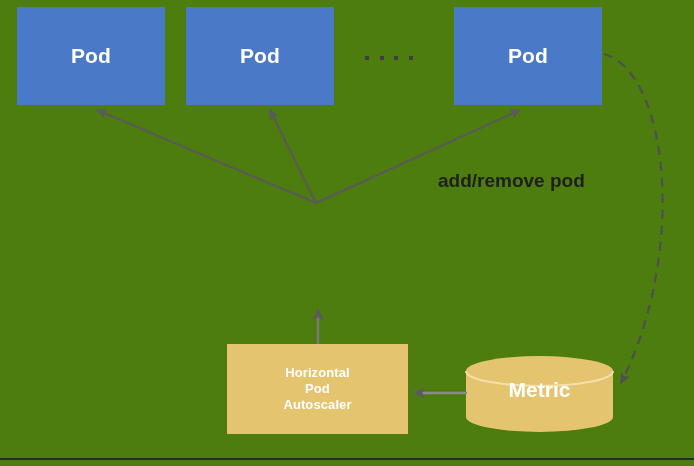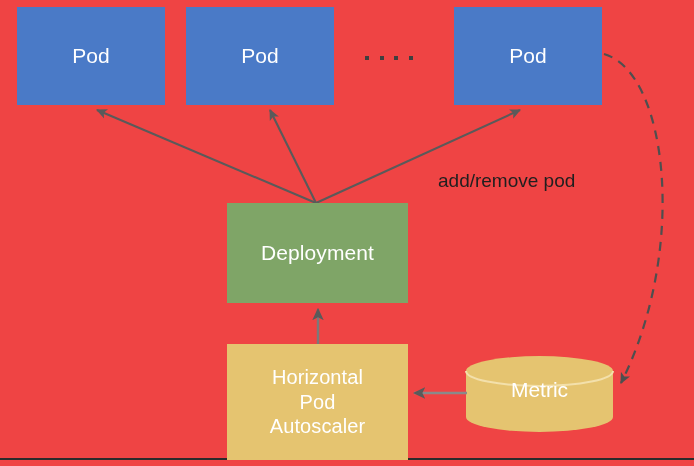--- a/index.html
+++ b/index.html
@@ -7,22 +7,23 @@
     padding: 0;
     background: #ffffff;
   }
   body {
     font-family: "Liberation Sans", sans-serif;
   }
   #canvas {
     position: relative;
     width: 694px;
     height: 466px;
-    background: #ef4444;
+    background: #4d7c0f;
     overflow: hidden;
+    font-weight: bold;
   }
   .node {
     position: absolute;
     box-sizing: border-box;
     display: flex;
     align-items: center;
     justify-content: center;
     text-align: center;
     color: #ffffff;
     line-height: 1.22;
@@ -46,22 +47,22 @@
     top: 203px;
     width: 181px;
     height: 100px;
     font-size: 21px;
   }
   #hpa {
     background: #e5c470;
     left: 227px;
     top: 344px;
     width: 181px;
-    height: 116px;
-    font-size: 20px;
+    height: 90px;
+    font-size: 13px;
   }
   #metric-label {
     position: absolute;
     left: 466px;
     top: 360px;
     width: 147px;
     height: 60px;
     display: flex;
     align-items: center;
     justify-content: center;
@@ -152,23 +153,20 @@
     <span>Pod</span>
   </div>
 
   <div id="ellipsis">
     <i></i>
     <i></i>
     <i></i>
     <i></i>
   </div>
 
-  <div class="node" id="deployment">
-    <span>Deployment</span>
-  </div>
 
   <div class="node" id="hpa">
     <span>Horizontal
 Pod
 Autoscaler</span>
   </div>
 
   <div id="annotation-addremove">add/remove pod</div>
 
   <div id="metric-label">

